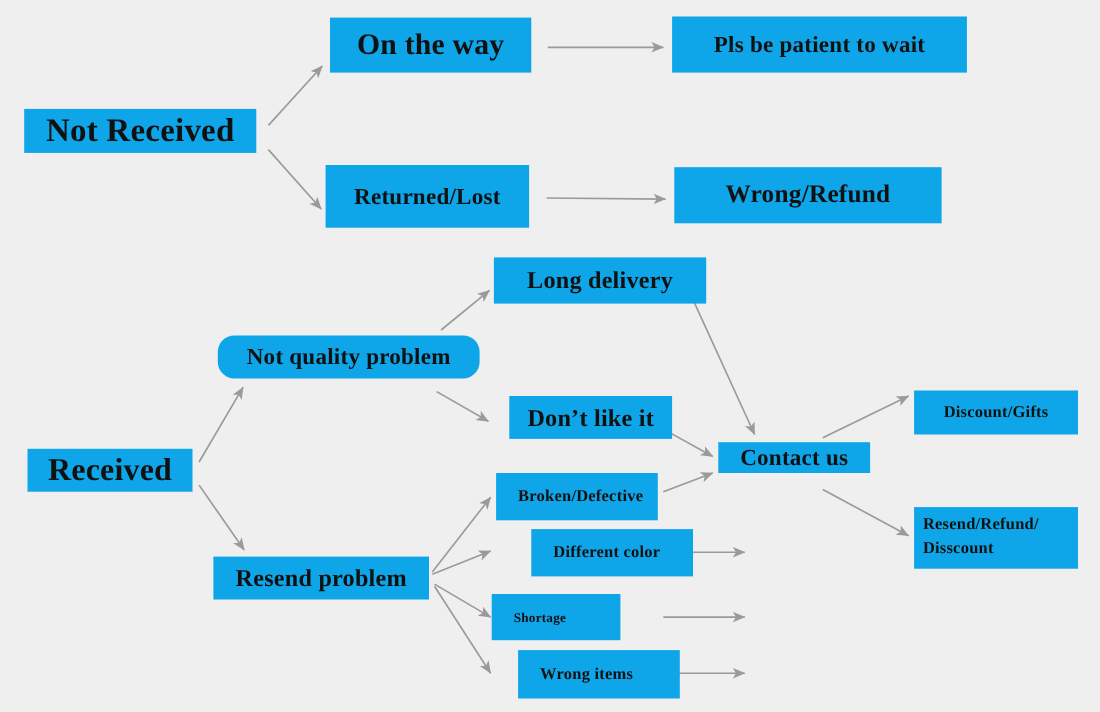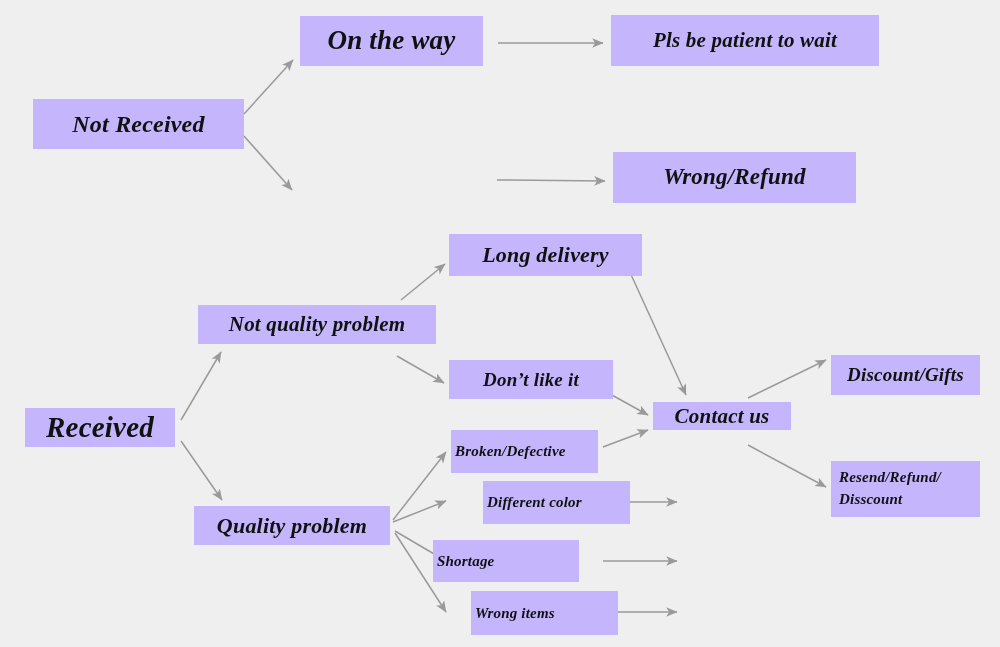--- a/index.html
+++ b/index.html
@@ -18,59 +18,58 @@
   #arrow-layer {
     position: absolute;
     left: 0;
     top: 0;
     width: 1000px;
     height: 647px;
     pointer-events: none;
   }
   .node {
     position: absolute;
-    background: #c4b5fd;
+    background: #0ea5e9;
     color: #111111;
     display: flex;
     align-items: center;
     justify-content: center;
     text-align: center;
     line-height: 1.25;
     white-space: pre-line;
     box-sizing: border-box;
     font-weight: 700;
     letter-spacing: 0.2px;
-    font-style: italic;
   }
   
-  .n-notreceived { left: 33px;  top: 99px;  width: 211px; height: 50px; font-size: 24px; }
+  .n-notreceived { left: 22px;  top: 99px;  width: 211px; height: 40px; font-size: 30px; }
   .n-ontheway    { left: 300px; top: 16px;  width: 183px; height: 50px; font-size: 27px; }
   .n-plswait     { left: 611px; top: 15px;  width: 268px; height: 51px; font-size: 21px; }
   .n-returned    { left: 296px; top: 150px; width: 185px; height: 57px; font-size: 21px; }
   .n-resendrefund{ left: 613px; top: 152px; width: 243px; height: 51px; font-size: 23px; }
 
   .n-received    { left: 25px;  top: 408px; width: 150px; height: 39px; font-size: 29px; text-align: center; }
-  .n-notquality  { left: 198px; top: 305px; width: 238px; height: 39px; font-size: 21px; }
+  .n-notquality  { left: 198px; top: 305px; width: 238px; height: 39px; font-size: 21px; border-radius: 15px; }
   .n-longdel     { left: 449px; top: 234px; width: 193px; height: 42px; font-size: 22px; }
-  .n-dontlike    { left: 449px; top: 360px; width: 164px; height: 39px; font-size: 19px; }
+  .n-dontlike    { left: 463px; top: 360px; width: 148px; height: 39px; font-size: 22px; }
   .n-quality     { left: 194px; top: 506px; width: 196px; height: 39px; font-size: 22px; }
 
   .n-broken      { left: 451px; top: 430px; width: 147px; height: 43px; font-size: 15px; }
   .n-diffcolor   { left: 451px; top: 481px; width: 147px; height: 43px; font-size: 15px; margin-left: 32px; }
-  .n-shortage    { left: 433px; top: 540px; width: 146px; height: 42px; font-size: 15px; }
+  .n-shortage    { left: 447px; top: 540px; width: 117px; height: 42px; font-size: 12px; }
   .n-wrongitems  { left: 451px; top: 591px; width: 147px; height: 44px; font-size: 15px; margin-left: 20px; }
 
   .n-contact     { left: 653px; top: 402px; width: 138px; height: 28px; font-size: 21px; }
-  .n-discount    { left: 831px; top: 355px; width: 149px; height: 40px; font-size: 19px; }
+  .n-discount    { left: 831px; top: 355px; width: 149px; height: 40px; font-size: 15px; }
   .n-resendrd    { left: 831px; top: 461px; width: 149px; height: 56px; font-size: 15px;
                    justify-content: flex-start; padding-left: 8px; text-align: left; line-height: 1.45; }
 
   .n-broken, .n-diffcolor, .n-shortage, .n-wrongitems {
     justify-content: flex-start;
-    padding-left: 4px;
+    padding-left: 20px;
     text-align: left;
   }
 </style>
 </head>
 <body>
 
 <div id="canvas">
 
   <svg id="arrow-layer" viewBox="0 0 1000 647" xmlns="http://www.w3.org/2000/svg">
     <defs>
@@ -114,32 +113,33 @@
       <line x1="748" y1="445" x2="826" y2="487"></line>
     </g>
   </svg>
 
   <div class="node n-notreceived">Not Received</div>
 
   <div class="node n-ontheway">On the way</div>
 
   <div class="node n-plswait">Pls be patient to wait</div>
 
+  <div class="node n-returned">Returned/Lost</div>
 
   <div class="node n-resendrefund">Wrong/Refund</div>
 
   <div class="node n-received">Received</div>
 
   <div class="node n-notquality">Not quality problem</div>
 
   <div class="node n-longdel">Long delivery</div>
 
   <div class="node n-dontlike">Don’t like it</div>
 
-  <div class="node n-quality">Quality problem</div>
+  <div class="node n-quality">Resend problem</div>
 
   <div class="node n-broken">Broken/Defective</div>
 
   <div class="node n-diffcolor">Different color</div>
 
   <div class="node n-shortage">Shortage</div>
 
   <div class="node n-wrongitems">Wrong items</div>
 
   <div class="node n-contact">Contact us</div>

